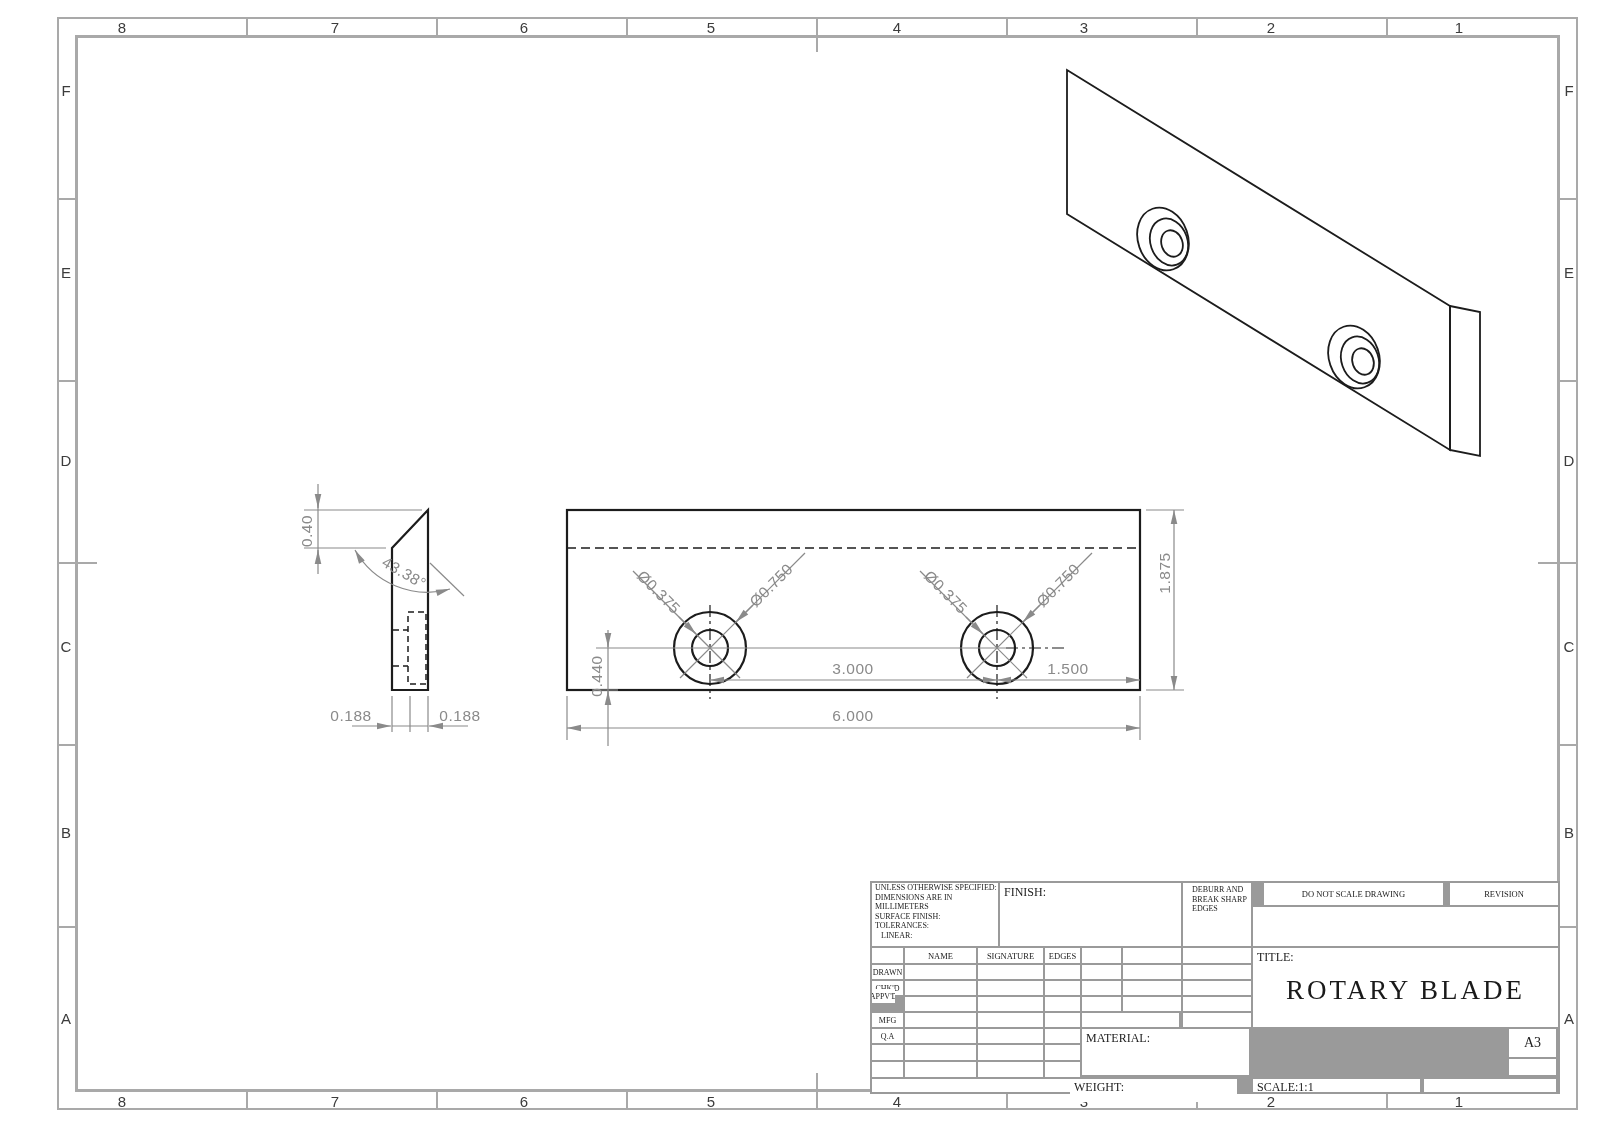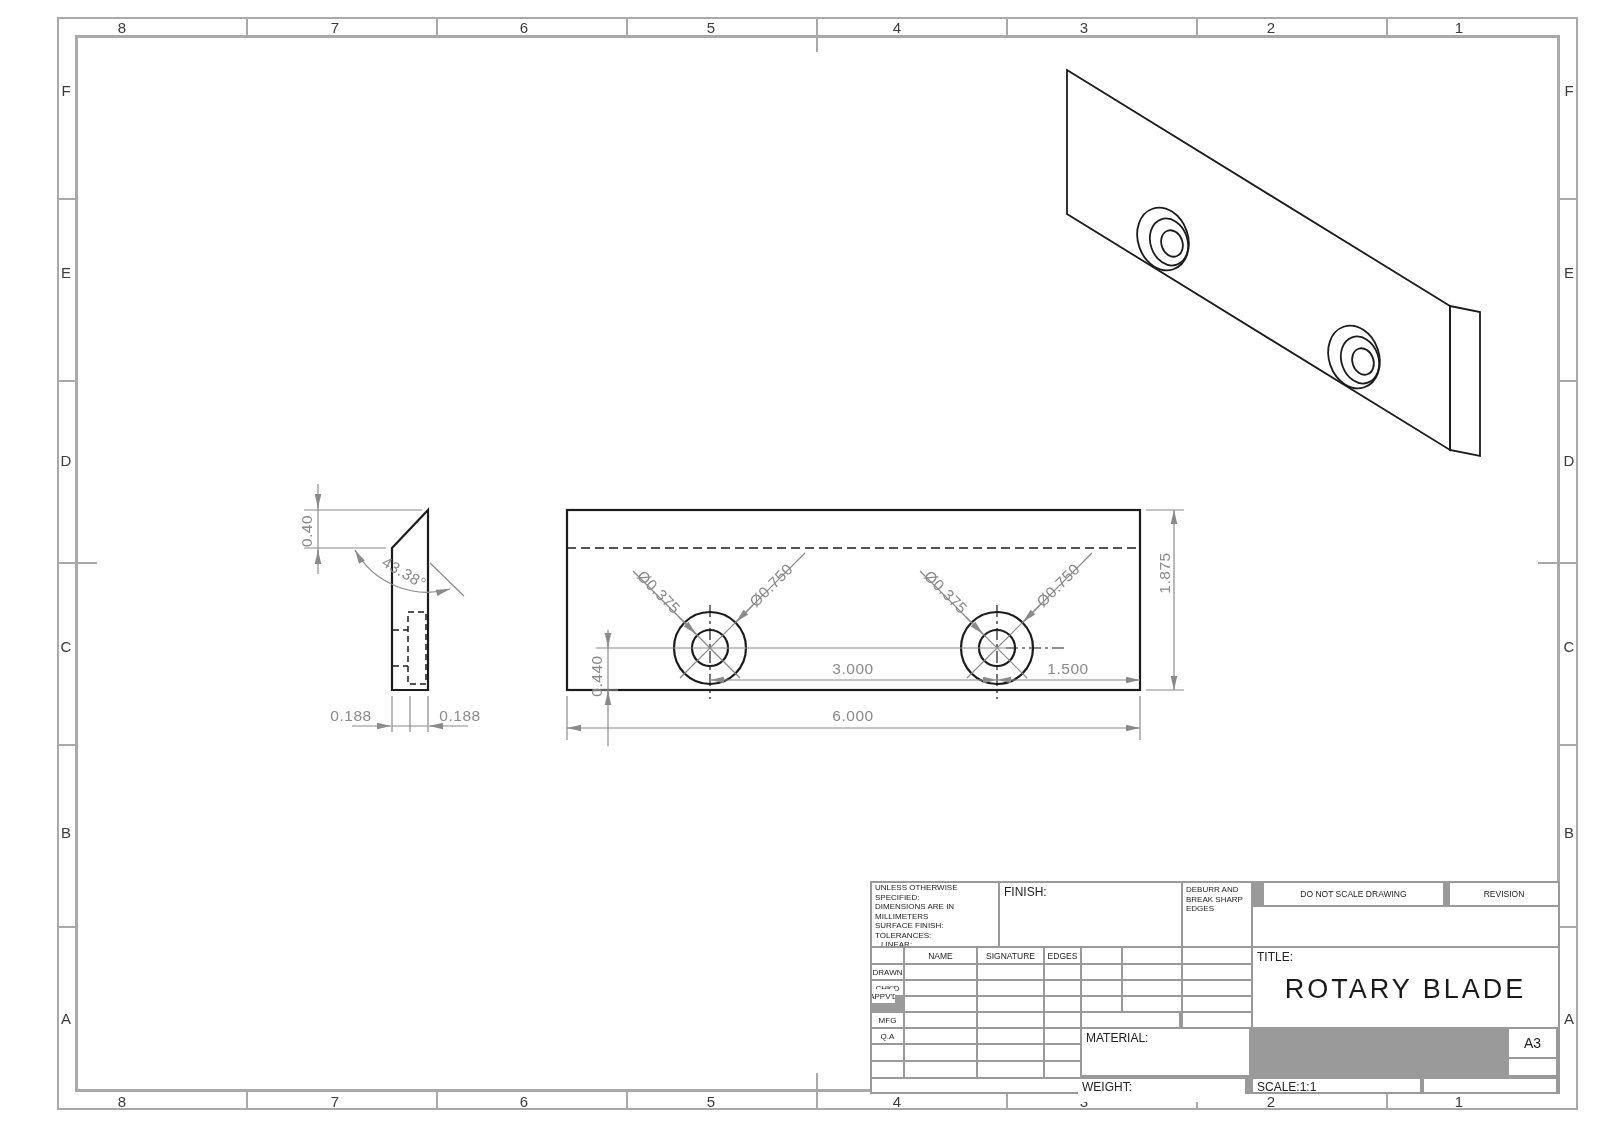--- a/index.html
+++ b/index.html
@@ -12,28 +12,28 @@
   #drawing-svg{position:absolute;left:0;top:0;}
   .ln{stroke:#1c1c1c;stroke-width:2.2;fill:none;}
   .ln2{stroke:#1c1c1c;stroke-width:1.8;fill:none;}
   .dash{stroke-dasharray:9,5;stroke-width:1.6;}
   .hid{stroke:#1c1c1c;stroke-width:1.5;fill:none;stroke-dasharray:6,4;}
   .cl{stroke:#1c1c1c;stroke-width:1.2;fill:none;stroke-dasharray:12,4,3,4;}
   .dim{stroke:#8a8a8a;stroke-width:1.2;fill:none;}
   .dimtext{fill:#8a8a8a;font-size:15.5px;letter-spacing:0.5px;}
   .tick{stroke:#a9a9a9;stroke-width:2;}
   
-  #title-block{position:absolute;left:870px;top:881px;width:690px;height:213px;background:#9a9a9a;}
+  #title-block{position:absolute;left:870px;top:881px;width:690px;height:213px;background:#9a9a9a;font-family:Liberation Serif, serif;}
   .tb-cell{position:absolute;background:#ffffff;box-sizing:border-box;overflow:hidden;}
   .tb-label{font-size:12px;color:#222;padding:2px 0 0 4px;}
   .tb-center{display:flex;align-items:center;justify-content:center;font-size:8.5px;color:#222;}
   .tb-rowlabel{display:flex;align-items:center;justify-content:center;font-size:8px;color:#222;}
   .tol-line{font-size:8px;color:#222;line-height:9.5px;padding-left:3px;}
   .tol-indent{padding-left:9px;}
-  .deb-line{font-size:8px;color:#222;line-height:9.5px;padding-left:3px;}
+  .deb-line{font-size:8px;color:#222;line-height:9.5px;padding-left:9px;}
   .big-title{text-align:center;font-size:27px;letter-spacing:3px;color:#1a1a1a;margin-top:10px;}
   .a3-cell{display:flex;align-items:center;justify-content:center;font-size:14px;color:#222;}
 </style>
 </head>
 <body>
 
 <div id="sheet">
 
   <div id="outer-frame" class="frame"></div>
   <div id="inner-frame" class="frame"></div>
@@ -300,21 +300,21 @@
     <div class="tb-cell" style="left:2px;top:164px;width:31px;height:15px"></div>
     <div class="tb-cell" style="left:35px;top:164px;width:71px;height:15px"></div>
     <div class="tb-cell" style="left:108px;top:164px;width:65px;height:15px"></div>
     <div class="tb-cell" style="left:175px;top:164px;width:35px;height:15px"></div>
     <div class="tb-cell" style="left:2px;top:181px;width:31px;height:15px"></div>
     <div class="tb-cell" style="left:35px;top:181px;width:71px;height:15px"></div>
     <div class="tb-cell" style="left:108px;top:181px;width:65px;height:15px"></div>
     <div class="tb-cell" style="left:175px;top:181px;width:35px;height:15px"></div>
 
     <div class="tb-cell" style="left:2px;top:198px;width:206px;height:13px"></div>
-    <div class="tb-cell" style="left:208px;top:198px;width:167px;height:23px">
+    <div class="tb-cell" style="left:200px;top:198px;width:167px;height:23px">
       <div class="tb-label" style="padding-top:1px">WEIGHT:</div>
     </div>
     <div class="tb-cell" style="left:383px;top:198px;width:167px;height:13px">
       <div class="tb-label" style="padding-top:1px">SCALE:1:1</div>
     </div>
     <div class="tb-cell" style="left:554px;top:198px;width:132px;height:13px">
       <div class="tb-label" style="padding-top:17px">SHEET 1 OF 1</div>
     </div>
   </div>
 

